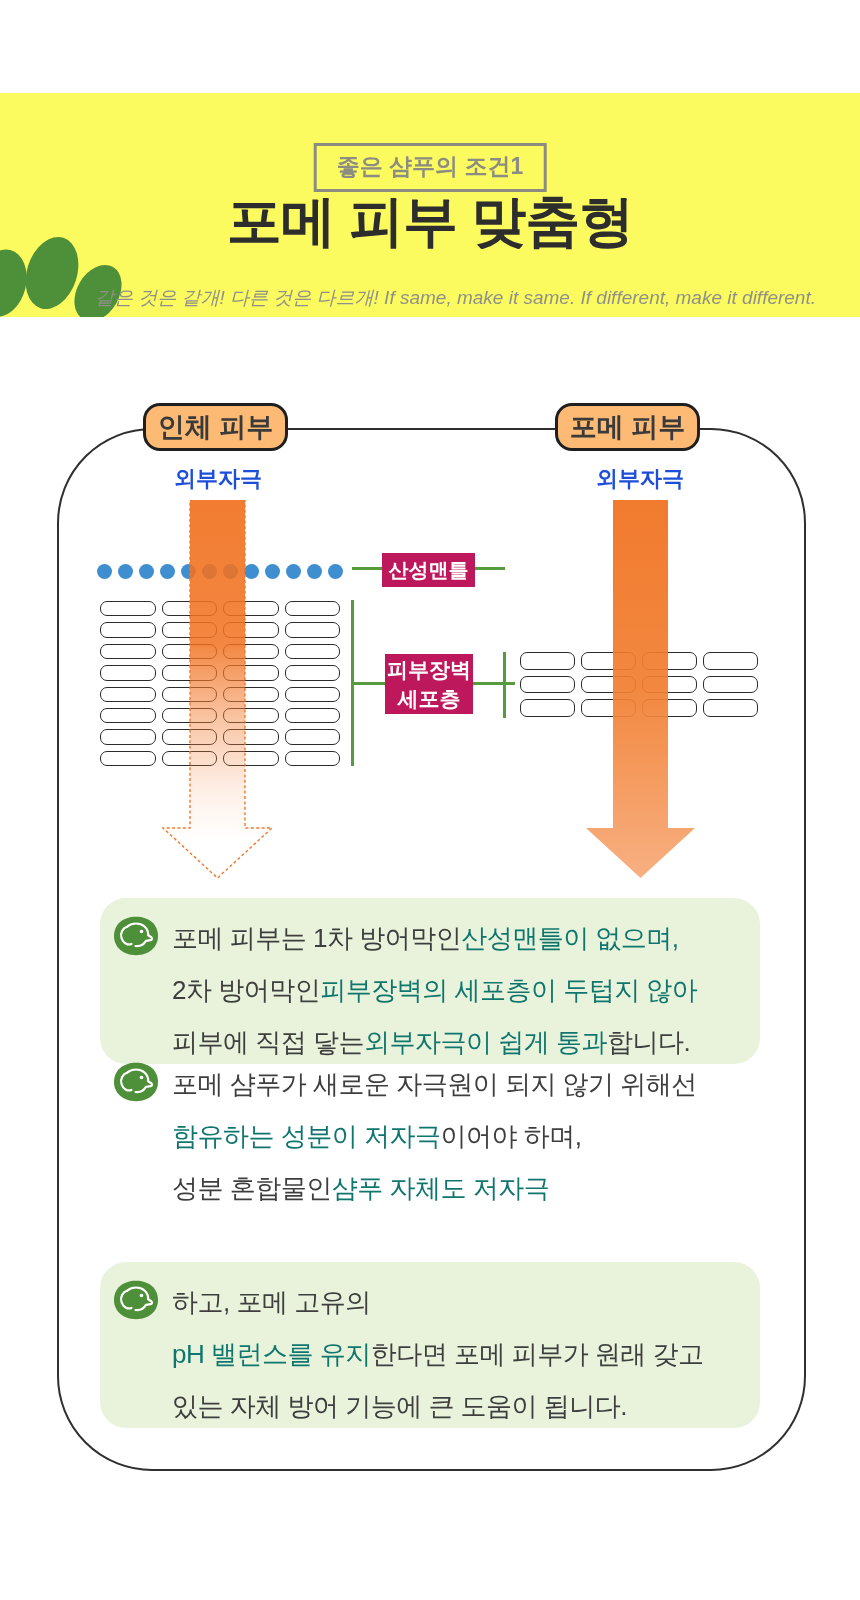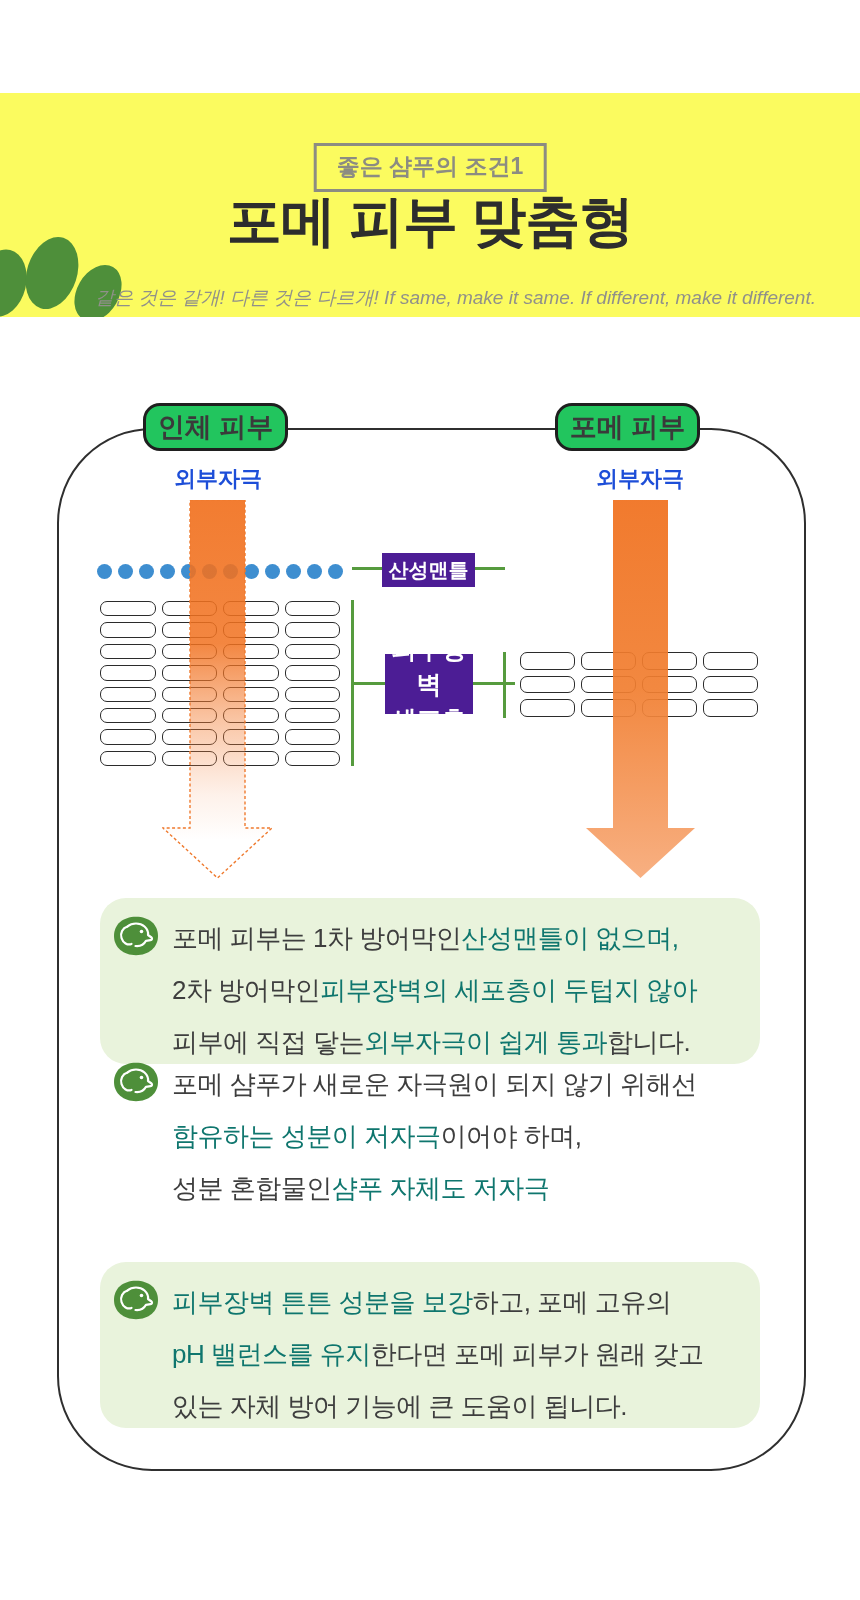--- a/index.html
+++ b/index.html
@@ -14,45 +14,45 @@
            border:3px solid #8c8c82; color:#8c8c82; font-size:23px; font-weight:bold;
            padding:5px 20px 7px 20px; letter-spacing:0px; white-space:nowrap; }
   .title { position:absolute; left:0; top:92px; width:100%; text-align:center;
            font-size:55px; font-weight:800; color:#2d2d2d; letter-spacing:-1px; }
   .subtitle { position:absolute; right:44px; top:192px; font-size:19px; font-style:italic;
               color:#90908a; white-space:nowrap; }
 
   
   .frame { position:absolute; left:57px; top:428px; width:749px; height:1043px;
            border:2px solid #2f2f2f; border-radius:95px; background:transparent; }
-  .skin-label { position:absolute; top:403px; width:145px; height:48px; background:#22c55e;
+  .skin-label { position:absolute; top:403px; width:145px; height:48px; background:#fdba74;
                 border:3px solid #1f1f1f; border-radius:17px; display:flex; align-items:center;
                 justify-content:center; font-size:27px; font-weight:bold; color:#3a3a3a; z-index:4; }
   .skin-label.left  { left:143px; }
   .skin-label.right { left:555px; }
 
   .stimulus { position:absolute; top:464px; width:160px; text-align:center; font-size:22px;
               font-weight:600; color:#1d4ed8; z-index:3; }
   .stimulus.left  { left:138px; }
   .stimulus.right { left:560px; }
 
   .dots { position:absolute; left:97px; top:564px; width:246px; display:flex;
           justify-content:space-between; z-index:1; }
   .dot { width:15px; height:15px; border-radius:50%; background:#3e8ed0; }
 
   .cellgrid { position:absolute; display:grid; gap:6px; z-index:1; }
   .cellgrid .cell { border:1.4px solid #2b2b2b; border-radius:7px; background:#ffffff; }
   #grid-left  { left:100px; top:601px; width:240px; height:165px; }
   #grid-right { left:520px; top:652px; width:238px; height:65px; }
 
   .gline { position:absolute; background:#569b3e; z-index:2; }
-  .glabel { position:absolute; background:#4c1d95; color:#ffffff; display:flex; flex-direction:column;
+  .glabel { position:absolute; background:#be185d; color:#ffffff; display:flex; flex-direction:column;
             align-items:center; justify-content:center; font-weight:600; z-index:3; text-align:center; }
   #acid-label { left:382px; top:553px; width:93px; height:34px; font-size:20px; }
-  #barrier-label { left:385px; top:654px; width:88px; height:60px; font-size:25px; line-height:1.4; }
+  #barrier-label { left:385px; top:654px; width:88px; height:60px; font-size:21px; line-height:1.4; }
 
   .arrow-svg { position:absolute; z-index:5; }
 
   
   .note { position:absolute; left:100px; width:660px; height:166px; border-radius:26px; }
   .note.bg { background:#e9f3dc; }
   .note-icon { position:absolute; left:13px; top:18px; }
   .note-lines { margin-left:72px; padding-top:14px; }
   .note-line { height:52px; display:flex; align-items:center; font-size:26px;
                letter-spacing:-0.5px; white-space:nowrap; }
@@ -236,21 +236,20 @@
       </div>
       <div class="note bg" style="top: 1262px;">
         <svg width="46" height="40" viewBox="0 0 46 40" class="note-icon">
           <path d="M23,0.8 C10,0.8 1,8.5 1,20 C1,31.5 10.5,39.2 23,39.2 C35.5,39.2 45,31.5 45,20 C45,8.5 36,0.8 23,0.8 Z" fill="#4e8f3a"></path>
           <path d="M14.5,10.5 C9.5,12 7,17 8.5,22 C10,27 14.5,29.5 18.5,28" stroke="#fff" stroke-width="2.2" fill="none" stroke-linecap="round"></path>
           <path d="M14.5,10.5 C19,6.5 27,6.5 31.5,10.5 C34,12.8 35.5,16 35,19 L38.5,21.5 C39.5,22.5 39,24 37.5,24.2 L33,24.8 C31,28.5 27,30.5 22.5,30" stroke="#fff" stroke-width="2.2" fill="none" stroke-linecap="round" stroke-linejoin="round"></path>
           <circle cx="28.5" cy="15.5" r="1.8" fill="#fff"></circle>
         </svg>
         <div class="note-lines">
           <div class="note-line">
-            <span class="seg-green">피부장벽 튼튼 성분을 보강</span>
             <span class="seg-dark">하고, 포메 고유의</span>
           </div>
           <div class="note-line">
             <span class="seg-green">pH 밸런스를 유지</span>
             <span class="seg-dark">한다면 포메 피부가 원래 갖고</span>
           </div>
           <div class="note-line">
             <span class="seg-dark">있는 자체 방어 기능에 큰 도움이 됩니다.</span>
           </div>
         </div>

